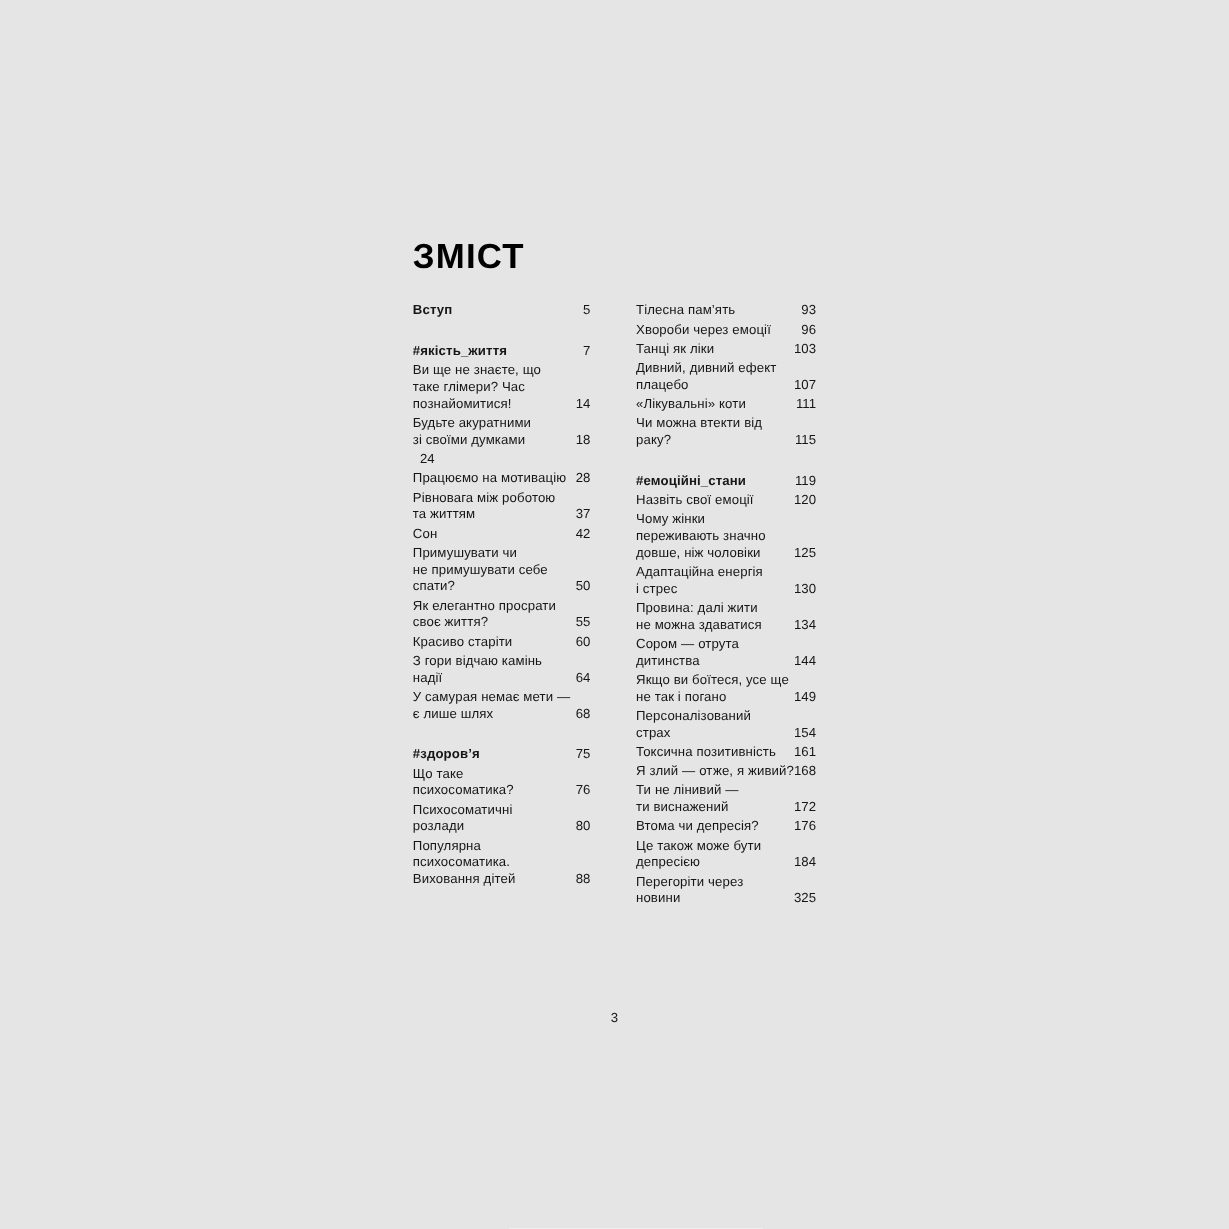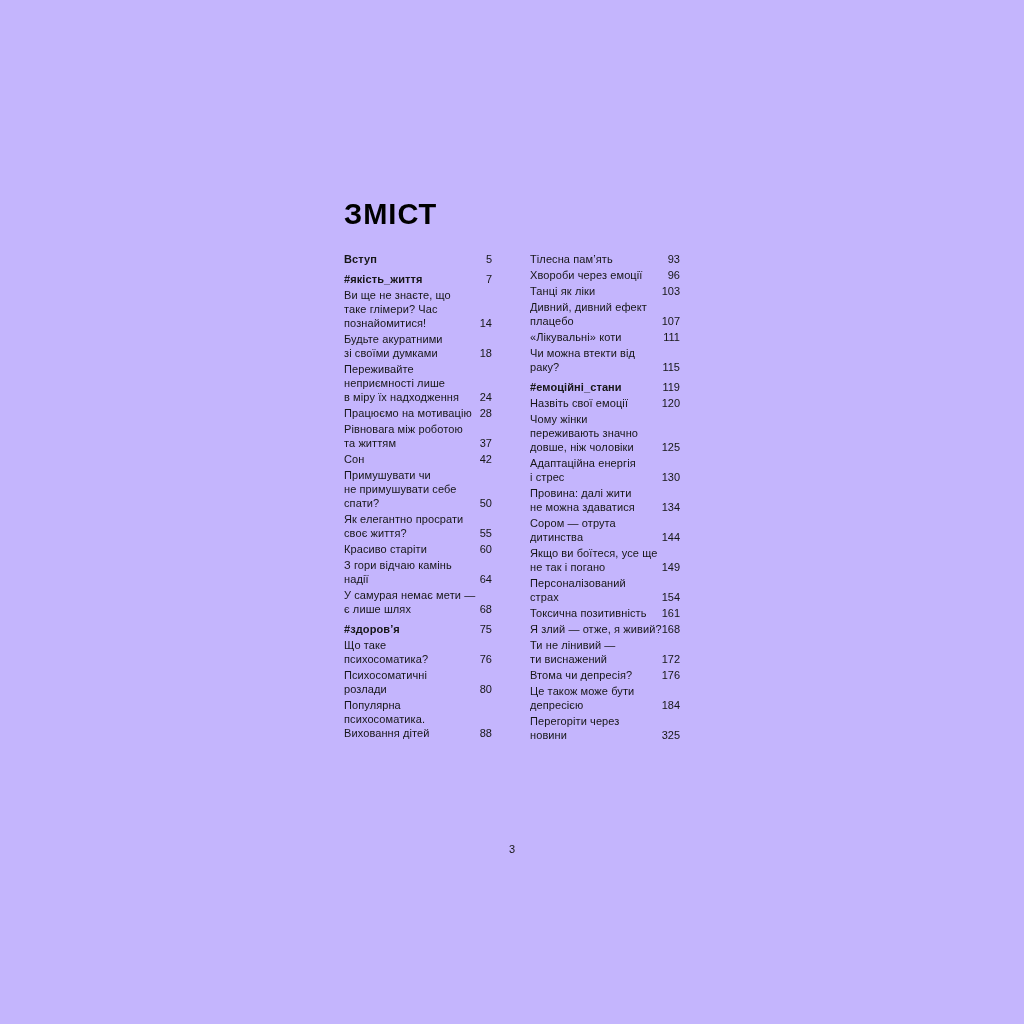--- a/index.html
+++ b/index.html
@@ -4,21 +4,21 @@
 <style>
   html, body {
     margin: 0;
     padding: 0;
     background: #ffffff;
   }
   .page {
     position: relative;
     width: 1024px;
     height: 1024px;
-    background: #c4b5fd;
+    background: #e5e5e5;
     font-family: "Liberation Sans", sans-serif;
     color: #161616;
     overflow: hidden;
   }
   .title {
     position: absolute;
     left: 344px;
     top: 198px;
     margin: 0;
     font-size: 29px;
@@ -59,21 +59,21 @@
   }
   .entry .pg {
     line-height: 14px;
     padding-left: 6px;
     text-align: right;
   }
   .entry.bold .line {
     font-weight: bold;
   }
   .entry.section-start {
-    margin-top: 6px;
+    margin-top: 20px;
   }
   .folio {
     position: absolute;
     left: 0;
     top: 843px;
     width: 1024px;
     text-align: center;
     font-size: 11px;
     color: #161616;
   }
@@ -106,25 +106,20 @@
           <div class="pg">14</div>
         </div>
         <div class="entry">
           <div class="lines">
             <div class="line">Будьте акуратними</div>
             <div class="line">зі своїми думками</div>
           </div>
           <div class="pg">18</div>
         </div>
         <div class="entry">
-          <div class="lines">
-            <div class="line">Переживайте</div>
-            <div class="line">неприємності лише</div>
-            <div class="line">в міру їх надходження</div>
-          </div>
           <div class="pg">24</div>
         </div>
         <div class="entry">
           <div class="lines">
             <div class="line">Працюємо на мотивацію</div>
           </div>
           <div class="pg">28</div>
         </div>
         <div class="entry">
           <div class="lines">

